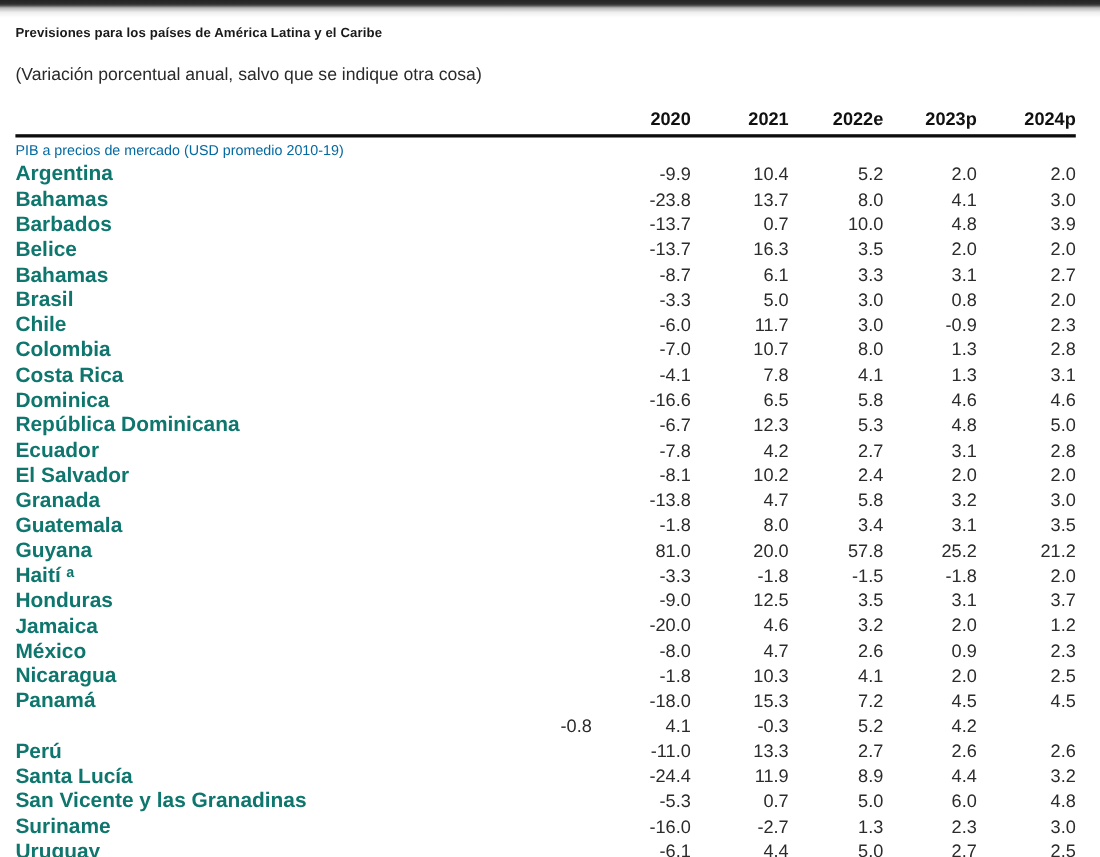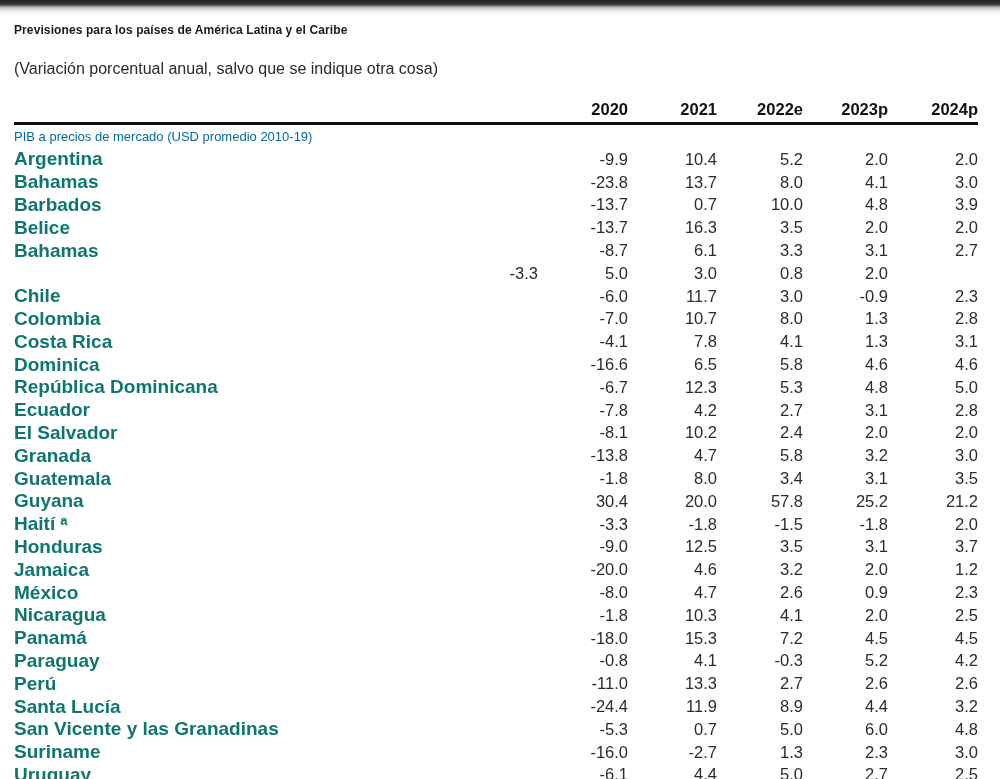--- a/index.html
+++ b/index.html
@@ -116,20 +116,21 @@
         <div class="grid row">
           <div class="cell name">Bahamas</div>
           <div class="cell num">-8.7</div>
           <div class="cell num">6.1</div>
           <div class="cell num">3.3</div>
           <div class="cell num">3.1</div>
           <div class="cell num">2.7</div>
         </div>
 
         <div class="grid row">
+          <div class="cell name">Brasil</div>
           <div class="cell num">-3.3</div>
           <div class="cell num">5.0</div>
           <div class="cell num">3.0</div>
           <div class="cell num">0.8</div>
           <div class="cell num">2.0</div>
         </div>
 
         <div class="grid row">
           <div class="cell name">Chile</div>
           <div class="cell num">-6.0</div>
@@ -206,21 +207,21 @@
           <div class="cell name">Guatemala</div>
           <div class="cell num">-1.8</div>
           <div class="cell num">8.0</div>
           <div class="cell num">3.4</div>
           <div class="cell num">3.1</div>
           <div class="cell num">3.5</div>
         </div>
 
         <div class="grid row">
           <div class="cell name">Guyana</div>
-          <div class="cell num">30.4</div>
+          <div class="cell num">81.0</div>
           <div class="cell num">20.0</div>
           <div class="cell num">57.8</div>
           <div class="cell num">25.2</div>
           <div class="cell num">21.2</div>
         </div>
 
         <div class="grid row">
           <div class="cell name">Haití ᵃ</div>
           <div class="cell num">-3.3</div>
           <div class="cell num">-1.8</div>
@@ -268,21 +269,20 @@
         <div class="grid row">
           <div class="cell name">Panamá</div>
           <div class="cell num">-18.0</div>
           <div class="cell num">15.3</div>
           <div class="cell num">7.2</div>
           <div class="cell num">4.5</div>
           <div class="cell num">4.5</div>
         </div>
 
         <div class="grid row">
-          <div class="cell name">Paraguay</div>
           <div class="cell num">-0.8</div>
           <div class="cell num">4.1</div>
           <div class="cell num">-0.3</div>
           <div class="cell num">5.2</div>
           <div class="cell num">4.2</div>
         </div>
 
         <div class="grid row">
           <div class="cell name">Perú</div>
           <div class="cell num">-11.0</div>

